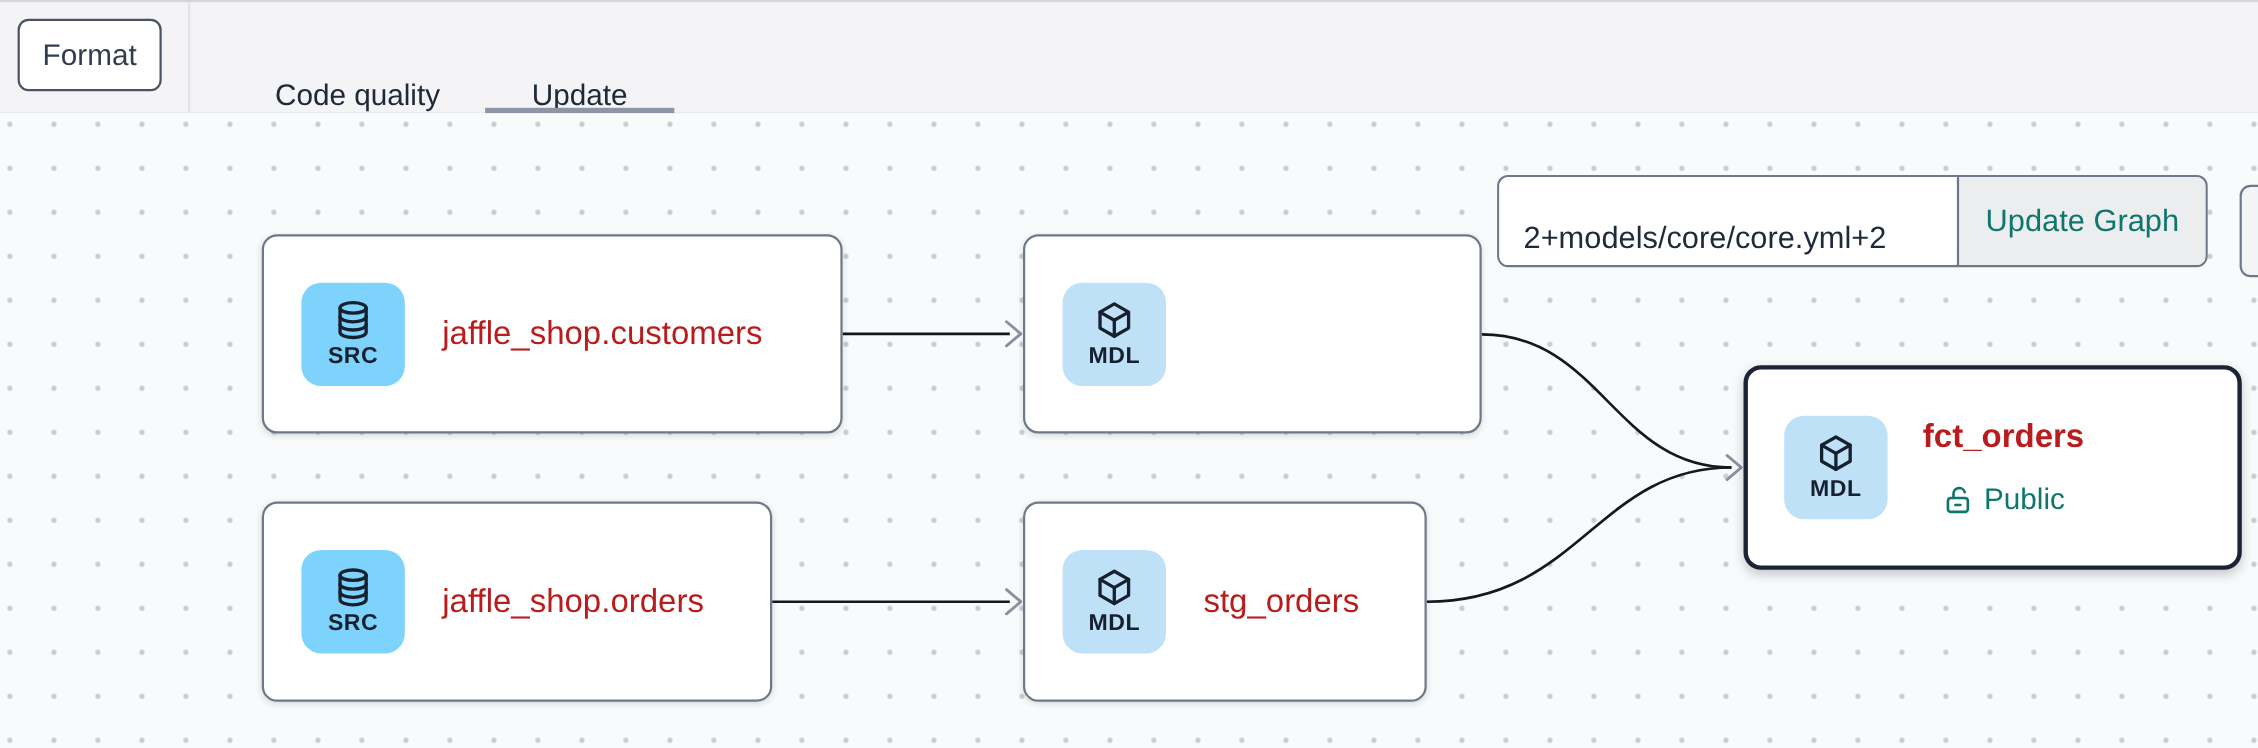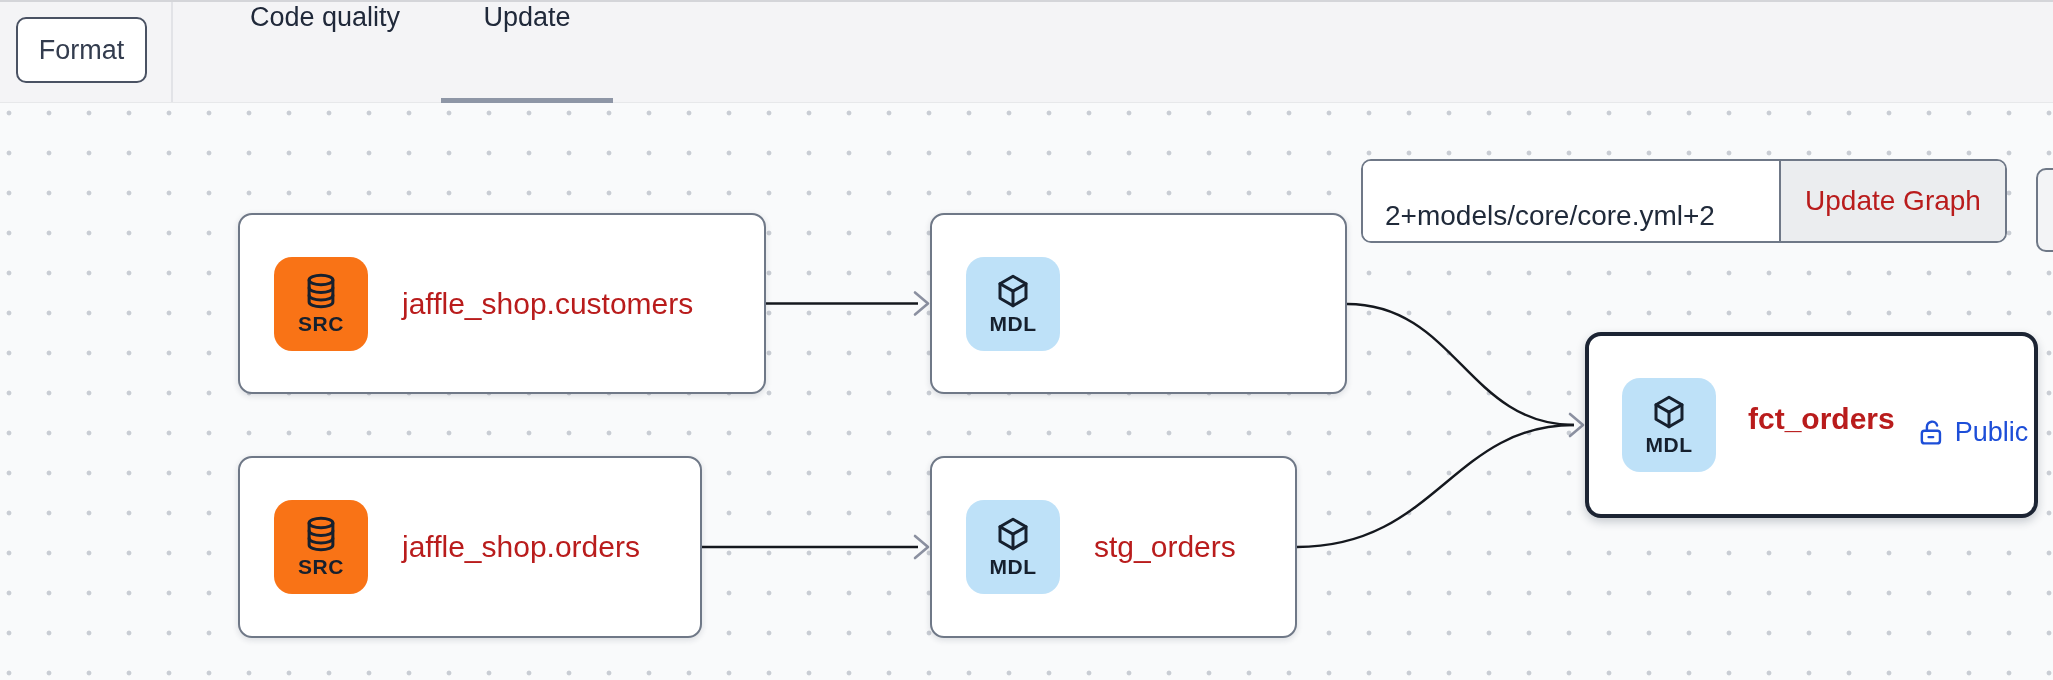--- a/index.html
+++ b/index.html
@@ -5,21 +5,21 @@
   html,body{margin:0;padding:0;background:#e9eaec;}
   .screen{position:relative;width:2053px;height:680px;overflow:hidden;background:#f9fafb;
           font-family:"Liberation Sans",sans-serif;color:#1f2a3a;}
 
   
   .topbar{position:absolute;top:0;left:0;right:0;height:103px;background:#f4f4f6;
           border-top:2px solid #d4d5d9;border-bottom:1px solid #e7e8ea;box-sizing:border-box;}
   .format-btn{position:absolute;left:16px;top:15px;width:131px;height:66px;border-radius:10px;
           border:2px solid #4a5263;background:#ffffff;font-size:27px;color:#333c4e;cursor:pointer;}
   .toolbar-divider{position:absolute;left:171px;top:0;width:2px;height:100%;background:#e2e3e7;}
-  .tab{position:absolute;top:0;height:100%;display:flex;align-items:flex-start;justify-content:center;
+  .tab{position:absolute;top:0;height:100%;display:flex;align-items:flex-end;justify-content:center;
           font-size:27px;color:#20293a;cursor:pointer;}
   .tab-code{left:214px;width:222px;}
   .tab-lineage{left:441px;width:172px;}
   .tab .underline{position:absolute;bottom:-1px;left:0;right:0;height:5px;background:#8e96a6;}
 
   
   .canvas{position:absolute;top:103px;left:0;right:0;bottom:0;background:#f9fafb;
           background-image:radial-gradient(circle,#c9cdd4 2px,transparent 2.8px);
           background-size:40px 40px;background-position:-11px -10px;}
   .edges{position:absolute;left:0;top:0;width:2053px;height:577px;pointer-events:none;}
@@ -31,37 +31,37 @@
   .node-title{font-size:30px;font-weight:500;color:#b91c1c;white-space:nowrap;}
   .n1{left:238px;top:110px;width:528px;height:181px;}
   .n2{left:930px;top:110px;width:417px;height:181px;}
   .n3{left:238px;top:353px;width:464px;height:182px;}
   .n4{left:930px;top:353px;width:367px;height:182px;}
   .n5{left:1585px;top:229px;width:453px;height:186px;border:4px solid #1c2433;border-radius:16px;
       padding-left:33px;gap:32px;box-shadow:0 4px 10px rgba(25,35,55,0.22);}
 
   .badge{width:94px;height:94px;border-radius:18px;flex:0 0 auto;display:flex;flex-direction:column;
          align-items:center;justify-content:center;gap:2px;color:#16202e;}
-  .badge-src{background:#f97316;}
+  .badge-src{background:#7dd3fc;}
   .badge-mdl{background:#bee1f8;}
   .badge svg{width:38px;height:38px;}
   .badge-label{font-size:21px;font-weight:600;letter-spacing:0.5px;}
 
-  .n5 .title-block{display:flex;gap:22px;}
+  .n5 .title-block{display:flex;flex-direction:column;gap:10px;align-items:center;}
   .n5 .node-title{font-weight:600;}
-  .access-row{display:flex;align-items:center;gap:9px;font-size:27px;font-weight:400;color:#1d4ed8;margin-top:15px;}
+  .access-row{display:flex;align-items:center;gap:9px;font-size:27px;font-weight:400;color:#0f766e;margin-top:15px;}
   .access-row svg{width:29px;height:29px;}
 
   
   .graph-controls{position:absolute;left:1361px;top:56px;height:84px;display:flex;box-sizing:border-box;
         border:2px solid #6f7887;border-radius:10px;overflow:hidden;background:#ffffff;}
   .selector-input{width:394px;height:100%;border:none;outline:none;background:#ffffff;
         padding:15px 0 0 22px;font-family:inherit;font-size:28px;color:#202a3a;}
   .update-btn{width:226px;height:100%;border:none;border-left:2px solid #6f7887;background:#ebedef;
-        font-family:inherit;font-size:28px;font-weight:500;color:#b91c1c;cursor:pointer;}
+        font-family:inherit;font-size:28px;font-weight:500;color:#0f766e;cursor:pointer;}
   .clipped-btn{position:absolute;left:2036px;top:65px;width:40px;height:84px;box-sizing:border-box;
         border:2px solid #6f7887;border-radius:10px;background:#f3f4f6;cursor:pointer;}
 
   button{padding:0;}
   .hidden-defs{position:absolute;width:0;height:0;overflow:hidden;}
 </style>
 </head>
 <body>
 
 <svg class="hidden-defs" aria-hidden="true">

